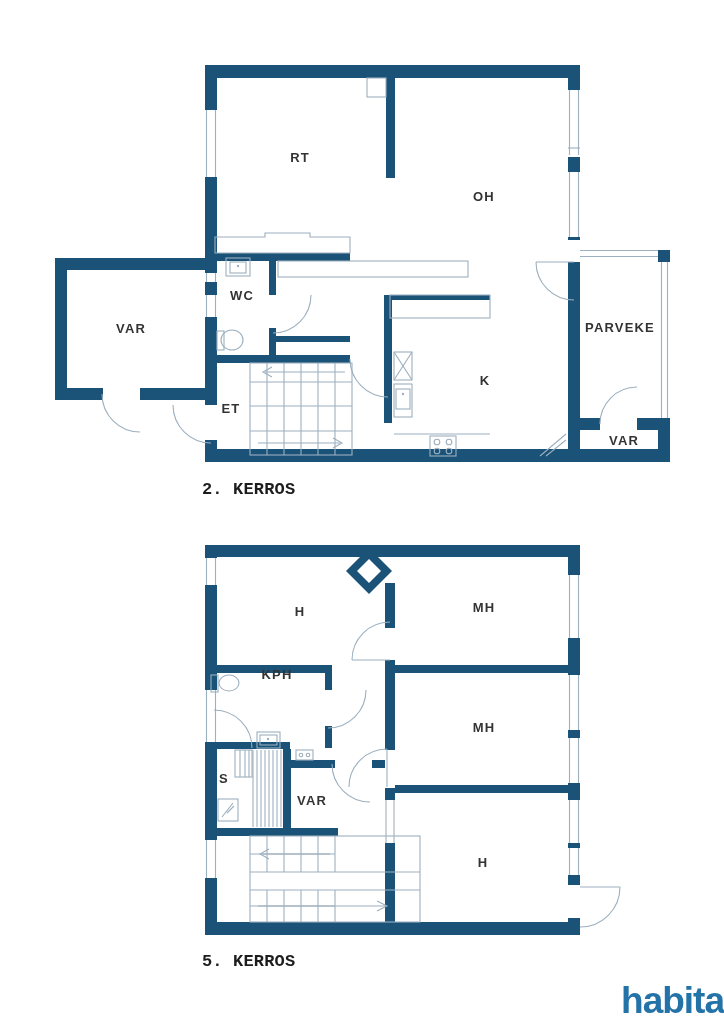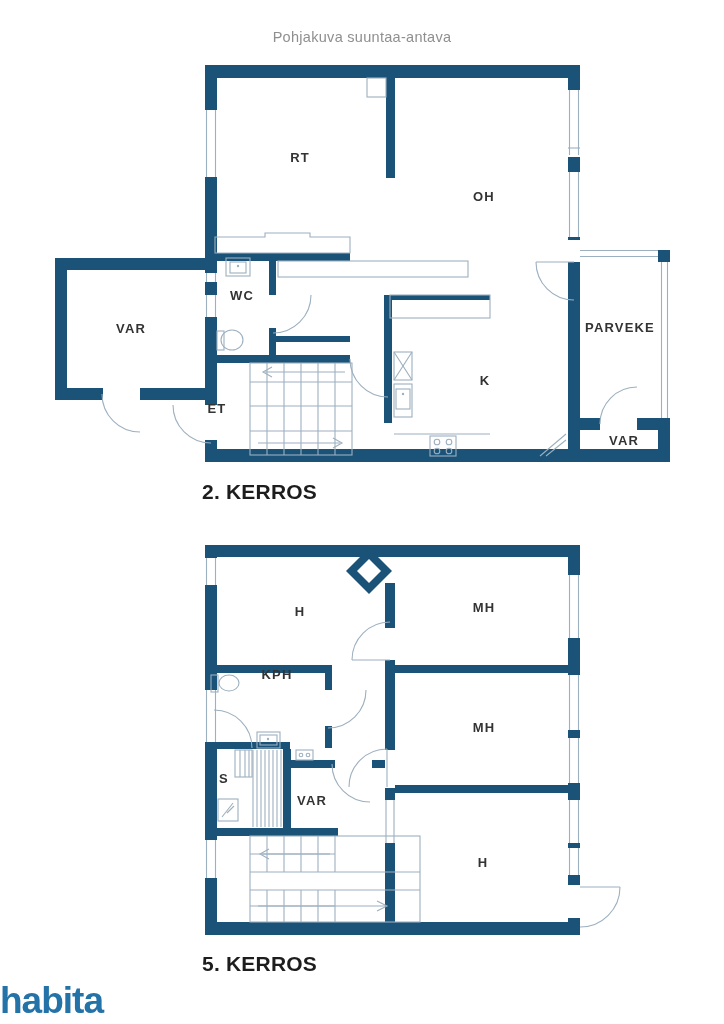--- a/index.html
+++ b/index.html
@@ -1,37 +1,36 @@
 <!DOCTYPE html>
 <html style="--wallcol: #1a5377; --linecol: #9db0bf; --logocol: #2473a8; --labelcol: #333333; --floorcol: #1d1d1d; --titlecol: #8f8f8f;"><head>
 <meta charset="utf-8">
 <style>
   html,body{margin:0;padding:0;background:#fff;}
   .page{position:relative;width:724px;height:1024px;background:#ffffff;overflow:hidden;
         font-family:"Liberation Sans",sans-serif;}
   .title{position:absolute;left:0;right:0;top:29px;text-align:center;
          font-size:14.5px;color:var(--titlecol);letter-spacing:.02em;}
-  .floor-label{position:absolute;font-size:21px;font-weight:700;
-               color:var(--floorcol);letter-spacing:.01em;}
+  .floor-label{position:absolute;font-size:17px;font-weight:700;
+               color:var(--floorcol);letter-spacing:.01em;font-family:Liberation Mono, monospace;}
   .room-label{position:absolute;transform:translate(-50%,-50%);font-size:13px;
               font-weight:700;letter-spacing:.09em;color:var(--labelcol);white-space:nowrap;}
-  .logo{position:absolute;left:0;right:0;top:980px;text-align:left;font-size:37px;
+  .logo{position:absolute;left:0;right:0;top:980px;text-align:right;font-size:37px;
         font-weight:800;color:var(--logocol);letter-spacing:-1px;}
   svg{position:absolute;display:block;}
   .wall{fill:var(--wallcol);}
   .thin{fill:none;stroke:var(--linecol);stroke-width:1.1;}
   .dot{fill:var(--linecol);}
   .whitepoly{fill:#ffffff;}
 </style>
 </head>
 <body>
 
 <div class="page">
 
-  <div class="title">Pohjakuva suuntaa-antava</div>
 
   <svg style="left:40px;top:58px" width="650" height="414" viewBox="40 58 650 414">
 
     <g>
 
       <rect class="wall" x="205" y="65" width="375" height="13"></rect>
       <rect class="wall" x="205" y="449" width="465" height="13"></rect>
 
       <rect class="wall" x="205" y="65" width="12" height="45"></rect>
       <rect class="wall" x="205" y="177" width="12" height="81"></rect>
@@ -164,21 +163,21 @@
       <line class="thin" x1="580" y1="256.5" x2="658" y2="256.5"></line>
       <line class="thin" x1="661.5" y1="262" x2="661.5" y2="418"></line>
       <line class="thin" x1="667.5" y1="262" x2="667.5" y2="418"></line>
     </g>
   </svg>
 
   <div class="room-label" style="left:300px;top:157px">RT</div>
   <div class="room-label" style="left:484px;top:196px">OH</div>
   <div class="room-label" style="left:131px;top:328px">VAR</div>
   <div class="room-label" style="left:242px;top:295px">WC</div>
-  <div class="room-label" style="left:217px;top:408px">ET</div>
+  <div class="room-label" style="left:231px;top:408px">ET</div>
   <div class="room-label" style="left:485px;top:380px">K</div>
   <div class="room-label" style="left:620px;top:327px">PARVEKE</div>
   <div class="room-label" style="left:624px;top:440px">VAR</div>
 
   <div class="floor-label" style="left:202px;top:480px">2. KERROS</div>
 
   <svg style="left:195px;top:540px" width="460" height="400" viewBox="195 540 460 400">
 
     <g>
       <rect class="wall" x="205" y="545" width="375" height="12"></rect>

